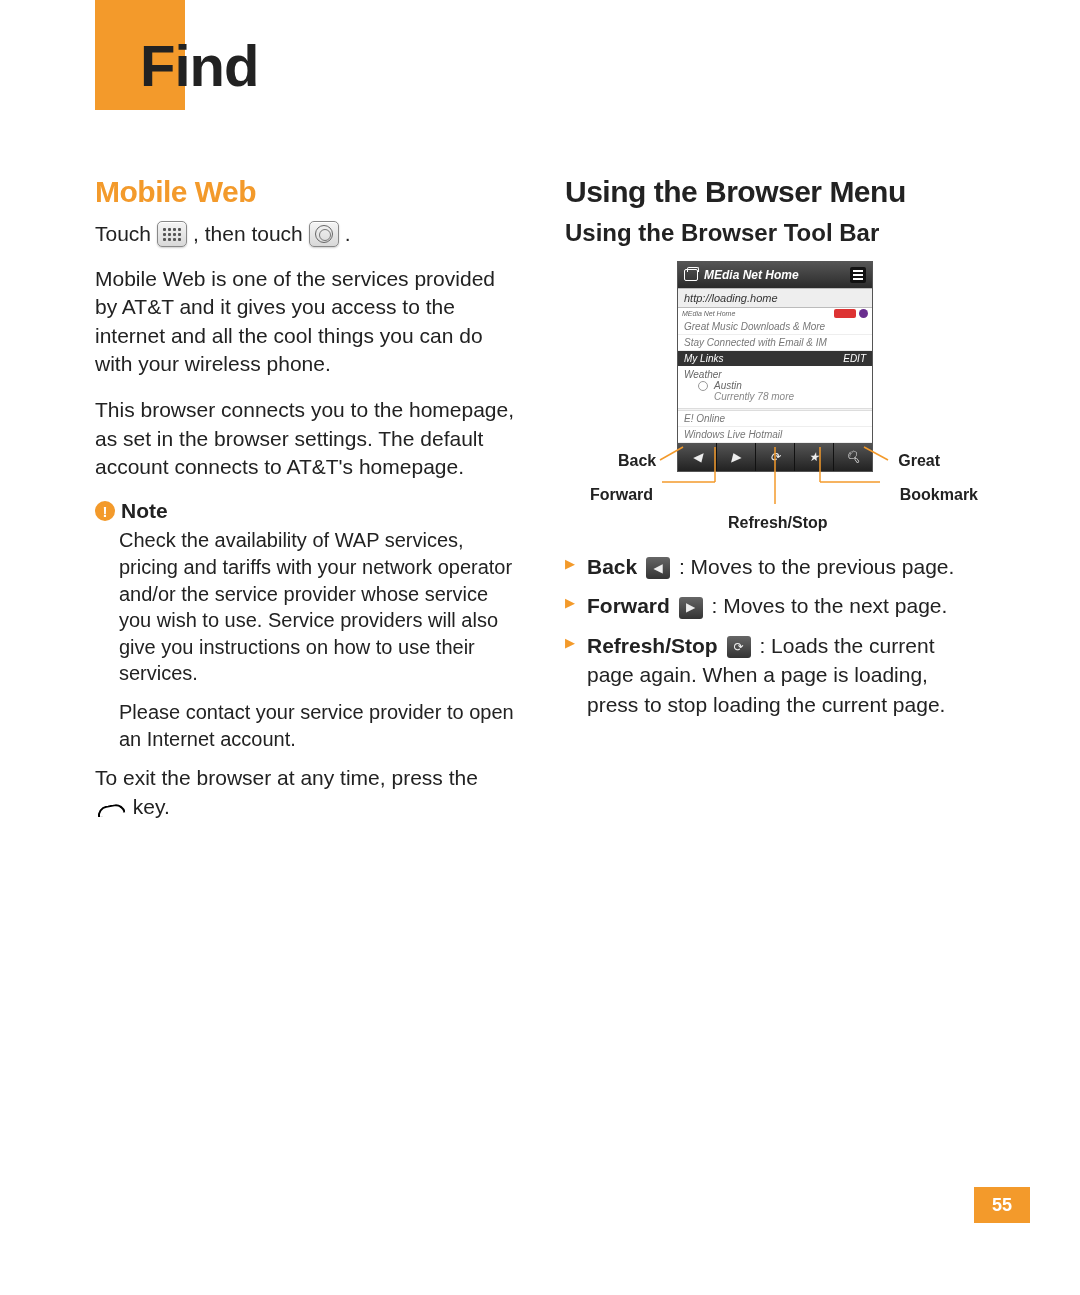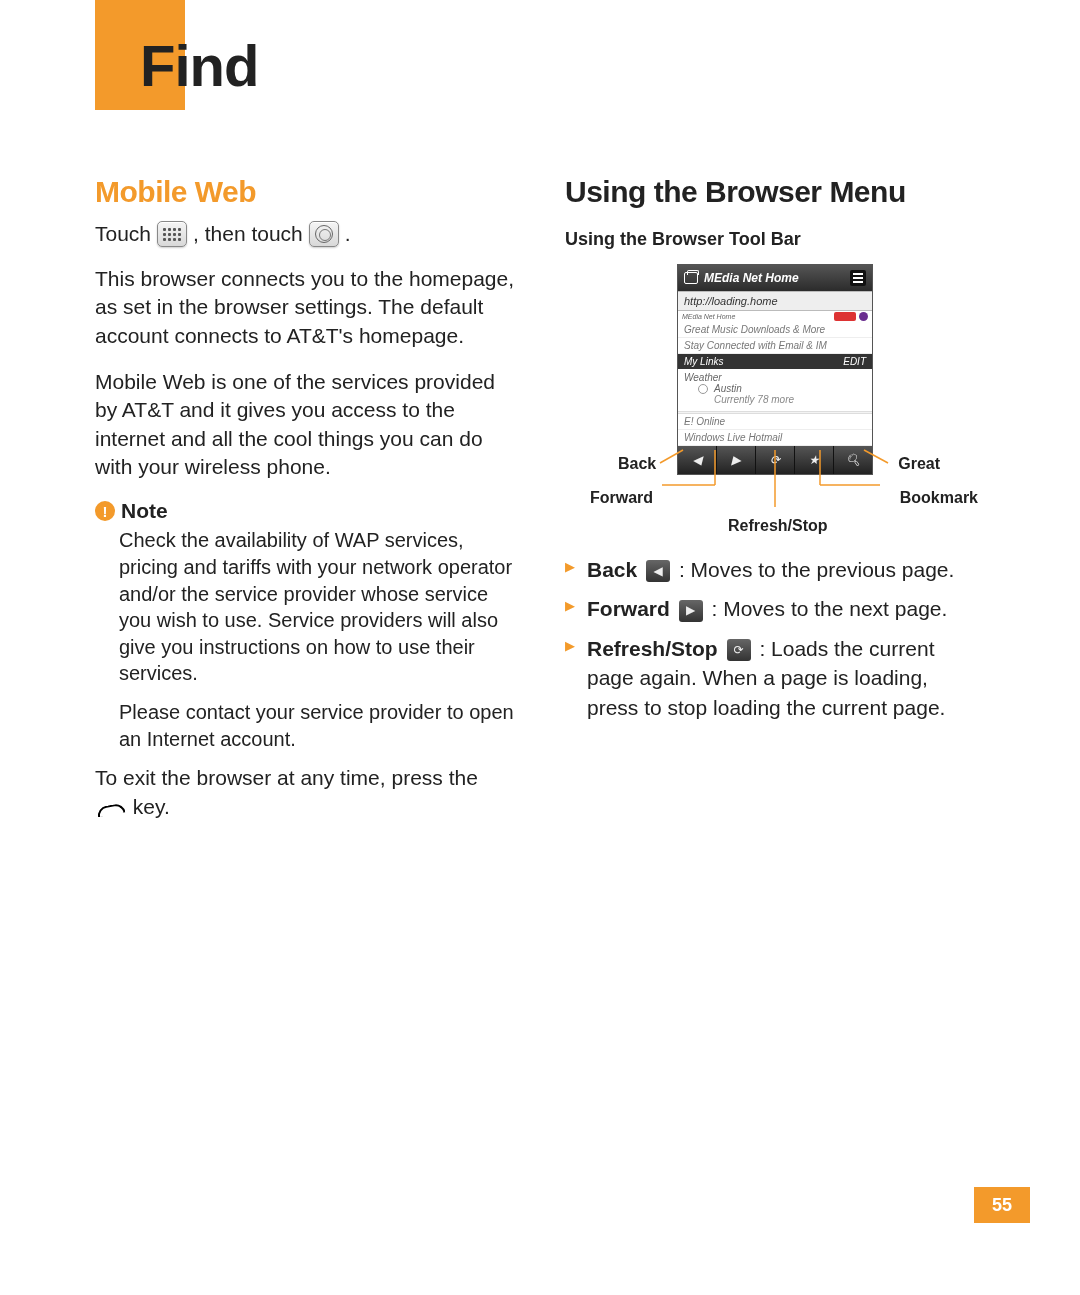--- a/index.html
+++ b/index.html
@@ -42,25 +42,25 @@
     font-size: 30px;
     font-weight: 700;
     color: #f39a2b;
     margin-bottom: 12px;
     letter-spacing: -0.5px;
   }
   .h2-black {
     font-size: 30px;
     font-weight: 700;
     color: #222;
-    margin-bottom: 20px;
+    margin-bottom: 10px;
     letter-spacing: -0.5px;
   }
   .h3 {
-    font-size: 18px;
+    font-size: 24px;
     font-weight: 700;
     color: #222;
     margin-bottom: 14px;
   }
   .body-text {
     font-size: 21px;
     font-weight: 300;
     line-height: 1.35;
     color: #222;
     margin-bottom: 18px;
@@ -201,22 +201,22 @@
             <span></span>
           </span>
       </span>
       <span>, then touch</span>
       <span class="inline-icon">
           <span class="globe-arc"></span>
         </span>
       <span>.</span>
     </div>
 
+    <p class="body-text">Mobile Web is one of the services provided by AT&amp;T and it gives you access to the internet and all the cool things you can do with your wireless phone.</p>
     <p class="body-text">This browser connects you to the homepage, as set in the browser settings. The default account connects to AT&amp;T's homepage.</p>
-    <p class="body-text">Mobile Web is one of the services provided by AT&amp;T and it gives you access to the internet and all the cool things you can do with your wireless phone.</p>
 
     <div class="note-header">
       <span class="note-icon">!</span>
       <span class="note-title">Note</span>
     </div>
     <p class="note-body">Check the availability of WAP services, pricing and tariffs with your network operator and/or the service provider whose service you wish to use. Service providers will also give you instructions on how to use their services.</p>
     <p class="note-body">Please contact your service provider to open an Internet account.</p>
 
     <p class="body-text">
       <span>To exit the browser at any time, press the</span>

